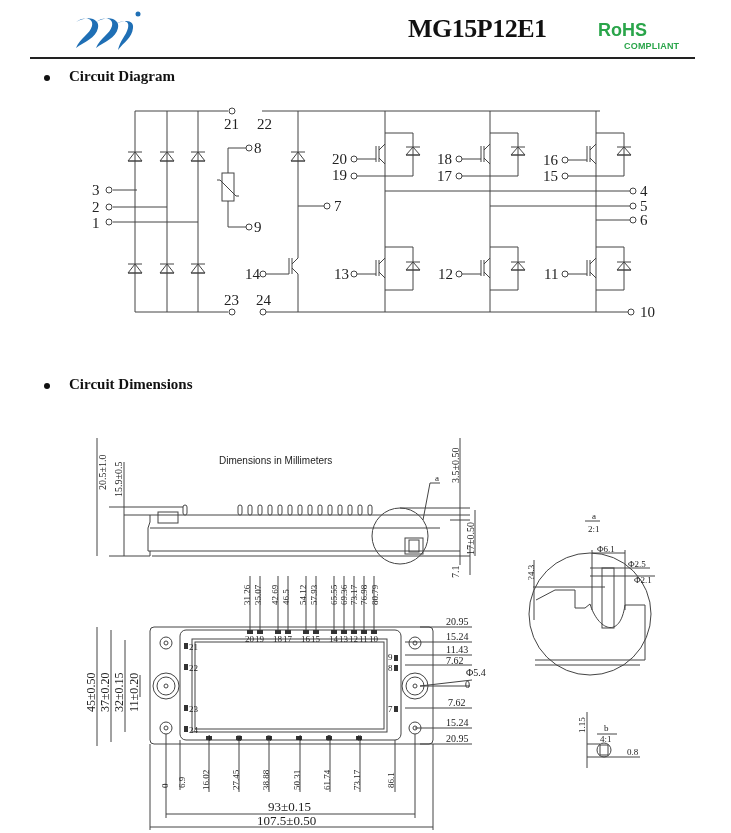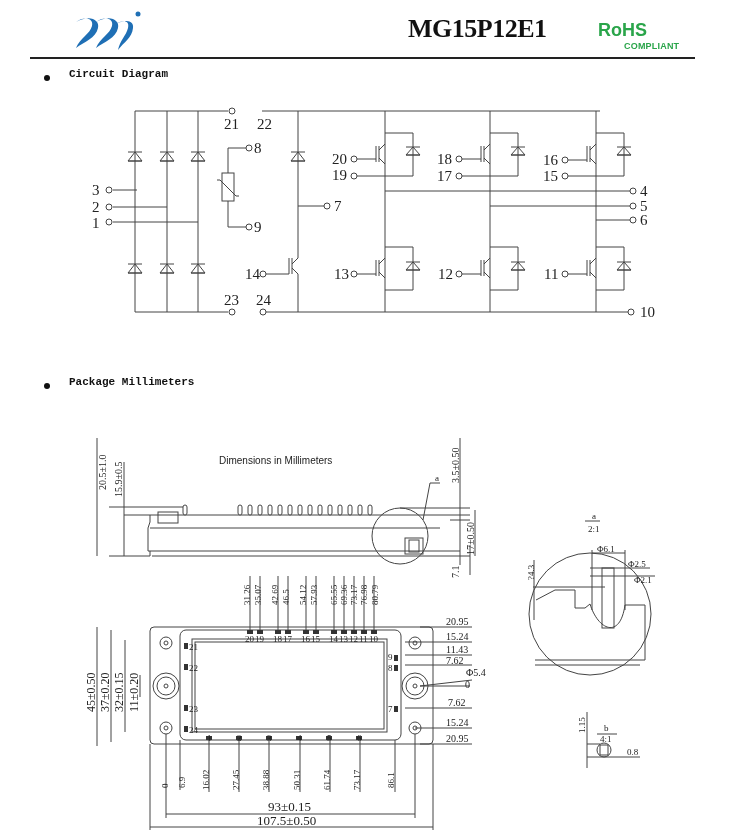--- a/index.html
+++ b/index.html
@@ -2,21 +2,21 @@
 <html><head>
 <meta charset="utf-8">
 <style>
   html, body { margin:0; padding:0; background:#ffffff; }
   body { width:731px; height:833px; position:relative; overflow:hidden; font-family:"Liberation Sans", sans-serif; color:#111; }
   .abs { position:absolute; }
   .title { left:408px; top:14px; font-family:"Liberation Serif", serif; font-weight:bold; font-size:26px; letter-spacing:-0.5px; color:#111; }
   .rohs { left:598px; top:20px; color:#2aa54a; font-weight:bold; font-size:18px;text-align:center; }
   .compliant { left:600px; top:41px; color:#2aa54a; font-weight:bold; font-size:9px; letter-spacing:0.2px;margin-left:24px; }
   .hr { left:30px; top:57px; width:665px; height:2px; background:#222; }
-  .section { font-weight:bold; font-size:11px; font-family:Liberation Mono, monospace; }
+  .section { font-weight:bold; font-size:15px; font-family:Liberation Serif, serif; }
   .bullet { width:6px; height:6px; border-radius:50%; background:#111; }
   svg text { font-family:"Liberation Serif", serif; fill:#222; }
   .sans { font-family:"Liberation Sans", sans-serif !important; }
 </style>
 </head>
 <body>
 
 <div class="abs" style="left:70px;top:8px;width:80px;height:45px;">
   <svg width="80" height="45" viewBox="0 0 80 45">
     <path d="M6 14 C14 8, 24 10, 22 18 C20 26, 10 30, 6 40 C14 34, 26 30, 28 20 C30 12, 20 6, 6 14 Z" fill="#1f6fb5"></path>
@@ -140,21 +140,21 @@
     <text x="640" y="211">5</text>
     <text x="640" y="225">6</text>
     <text x="334" y="279">13</text>
     <text x="438" y="279">12</text>
     <text x="544" y="279">11</text>
     <text x="640" y="317">10</text>
   </g>
 </svg>
 
 <div class="abs bullet" style="left:44px;top:383px;"></div>
-<div class="abs section" style="left:69px;top:376px;">Package Millimeters</div>
+<div class="abs section" style="left:69px;top:376px;">Circuit Dimensions</div>
 
 <svg class="abs" style="left:0;top:430px;" width="731" height="403" viewBox="0 430 731 403">
   <g stroke="#444" stroke-width="1" fill="none">
 
     <line x1="109" y1="507" x2="185" y2="507"></line>
     <line x1="185" y1="507" x2="185" y2="515"></line>
     <line x1="124" y1="515" x2="470" y2="515"></line>
     <path d="M150 515 L150 522 L148 528 L148 551 L460 551"></path>
     <line x1="150" y1="551" x2="150" y2="556"></line>
     <line x1="152" y1="556" x2="470" y2="556"></line>

